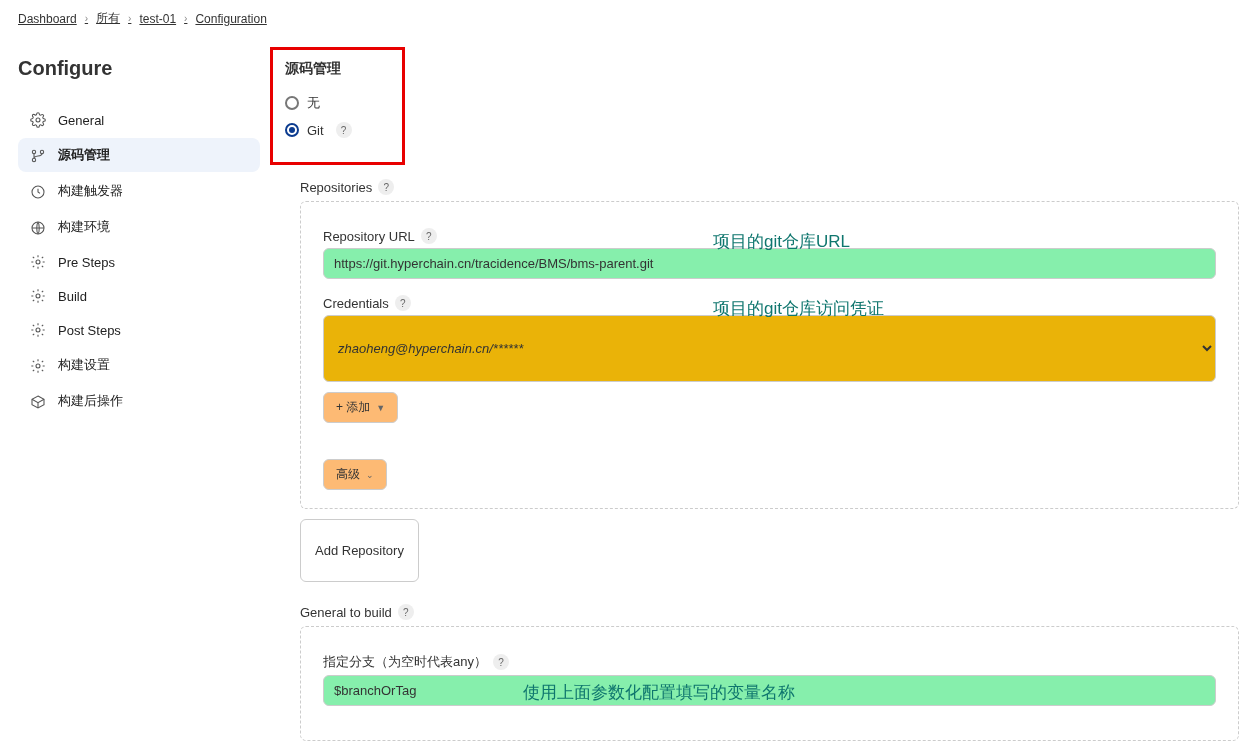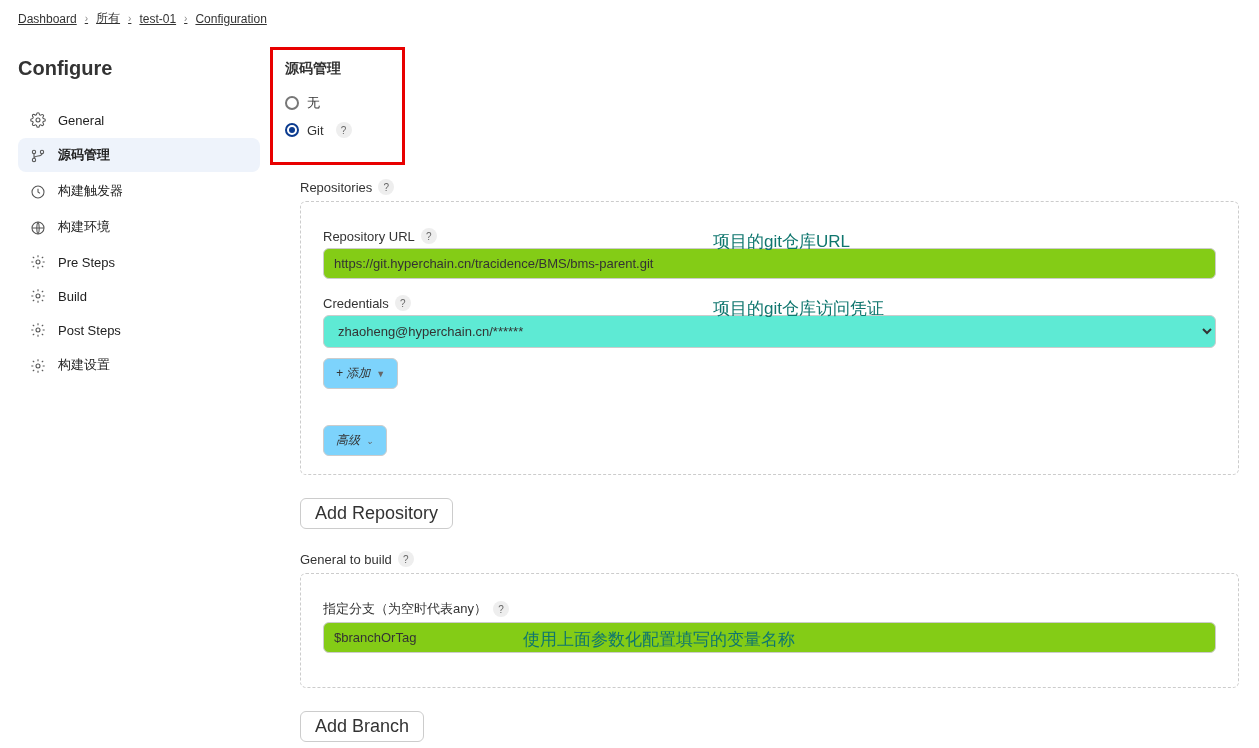--- a/index.html
+++ b/index.html
@@ -18,24 +18,24 @@
 .red-box { border: 3px solid #e80000; padding: 10px 50px 14px 12px; display: inline-block; margin-bottom: 6px; }
 .section-title { font-size: 14px; font-weight: 700; margin-bottom: 16px; }
 .radio-row { display: flex; align-items: center; gap: 8px; margin: 10px 0; font-size: 13px; }
 .radio { width: 14px; height: 14px; border: 2px solid #777; border-radius: 50%; display:inline-block; position:relative; background:#fff;}
 .radio.checked { border-color: #0b3b8f; }
 .radio.checked::after { content:""; position:absolute; top:2px; left:2px; width:6px; height:6px; background:#0b3b8f; border-radius:50%; }
 .help { display:inline-flex; width:16px; height:16px; border-radius:50%; background:#eee; color:#666; font-size:10px; align-items:center; justify-content:center; margin-left:4px;}
 .subsection { margin-left: 30px; margin-top: 8px; }
 .field-label { font-size: 13px; margin: 8px 0 4px; display:flex; align-items:center; gap:2px;}
 .dashed-box { border: 1.5px dashed #ccc; border-radius: 6px; padding: 18px 22px; margin-top: 6px; }
-.text-input { width: 100%; padding: 7px 10px; border: 1px solid #ccc; border-radius: 6px; font-size: 13px; background:#84cc16; color:#333; }
-.select-input { width: 100%; padding: 7px 10px; border: 1px solid #ccc; border-radius: 6px; font-size: 13px; background:#5eead4; color:#333;}
-.btn-outline { display:inline-flex; align-items:center; gap:6px; padding: 6px 12px; border:1px solid #ccc; background:#7dd3fc; border-radius:6px; font-size:12px; cursor:pointer; margin-top:10px;font-style:italic;}
-.btn-plain { display:inline-flex; padding: 4px 14px; border:1px solid #ccc; background:#fff; border-radius:6px; font-size:18px; cursor:pointer; margin-top:23px;}
+.text-input { width: 100%; padding: 7px 10px; border: 1px solid #ccc; border-radius: 6px; font-size: 13px; background:#86efac; color:#333; }
+.select-input { width: 100%; padding: 24px 10px; border: 1px solid #ccc; border-radius: 6px; font-size: 13px; background:#eab308; color:#333;font-style:italic;}
+.btn-outline { display:inline-flex; align-items:center; gap:6px; padding: 6px 12px; border:1px solid #ccc; background:#fdba74; border-radius:6px; font-size:12px; cursor:pointer; margin-top:10px;}
+.btn-plain { display:inline-flex; padding: 23px 14px; border:1px solid #ccc; background:#fff; border-radius:6px; font-size:13px; cursor:pointer; margin-top:10px;}
 .annotation { color:#0f766e; font-size:17px; position:absolute; font-weight:400; }
 .field-block { margin-bottom: 16px; position:relative;}
 .chevron { font-size:9px; color:#666; }
 </style>
 </head>
 <body>
 
 <div class="breadcrumb">
   <a href="#">Dashboard</a>
   <span class="sep">›</span>
@@ -116,20 +116,29 @@
     </div>
     <div class="nav-item">
       <span class="nav-icon">
           <svg viewBox="0 0 24 24">
             <circle cx="12" cy="12" r="3"></circle>
             <path d="M12 2v3M12 19v3M4.2 4.2l2.1 2.1M17.7 17.7l2.1 2.1M2 12h3M19 12h3M4.2 19.8l2.1-2.1M17.7 6.3l2.1-2.1"></path>
           </svg>
         </span>
       <span>构建设置</span>
     </div>
+    <div class="nav-item">
+      <span class="nav-icon">
+          <svg viewBox="0 0 24 24">
+            <path d="M12 3l9 5v8l-9 5-9-5V8z"></path>
+            <path d="M3 8l9 5 9-5M12 13v8"></path>
+          </svg>
+        </span>
+      <span>构建后操作</span>
+    </div>
   </div>
 
   <div class="main">
     <div class="red-box">
       <div class="section-title">源码管理</div>
       <div class="radio-row">
         <span class="radio"></span>
         <span>无</span>
       </div>
       <div class="radio-row">

